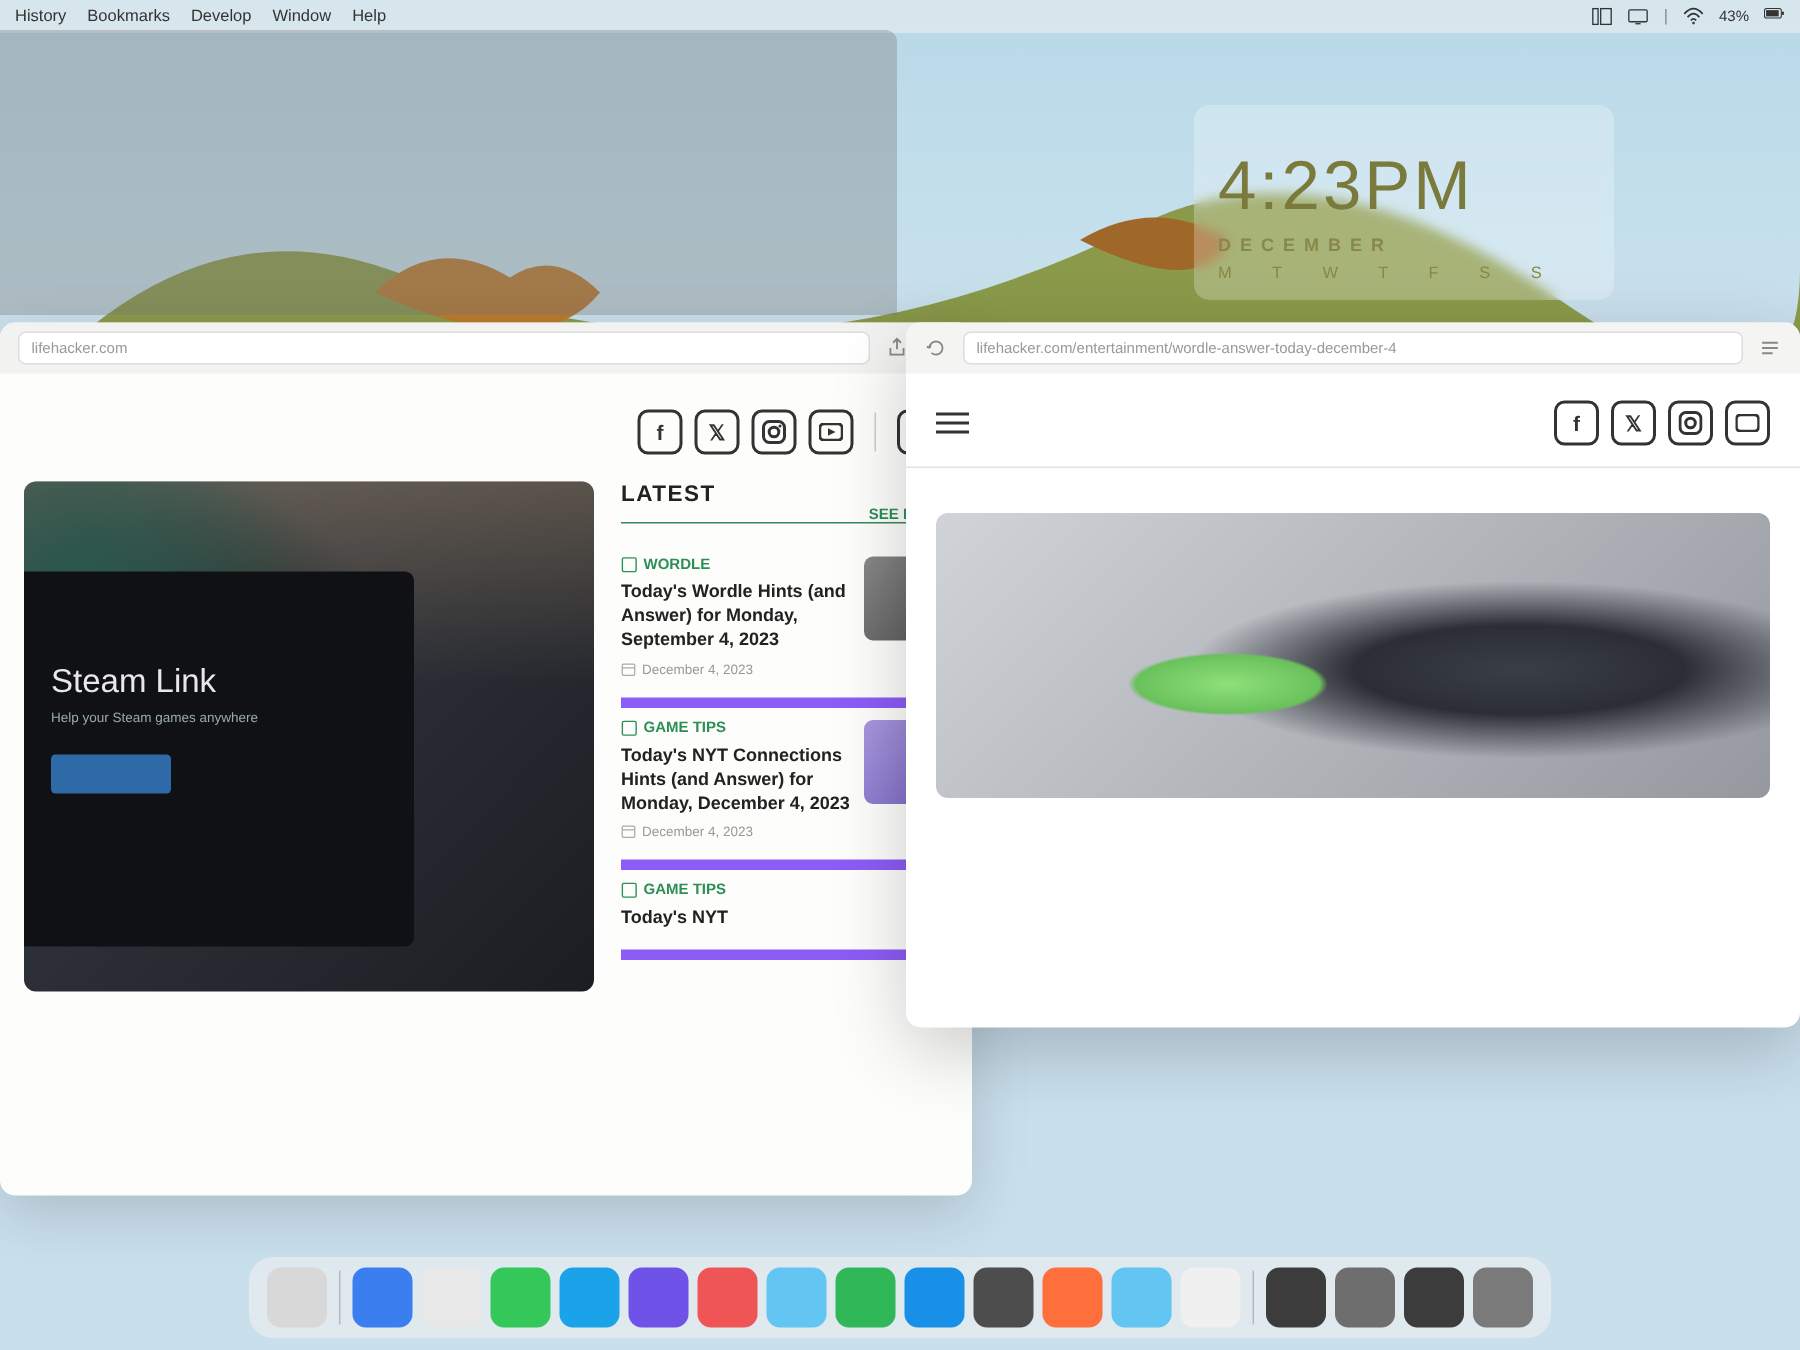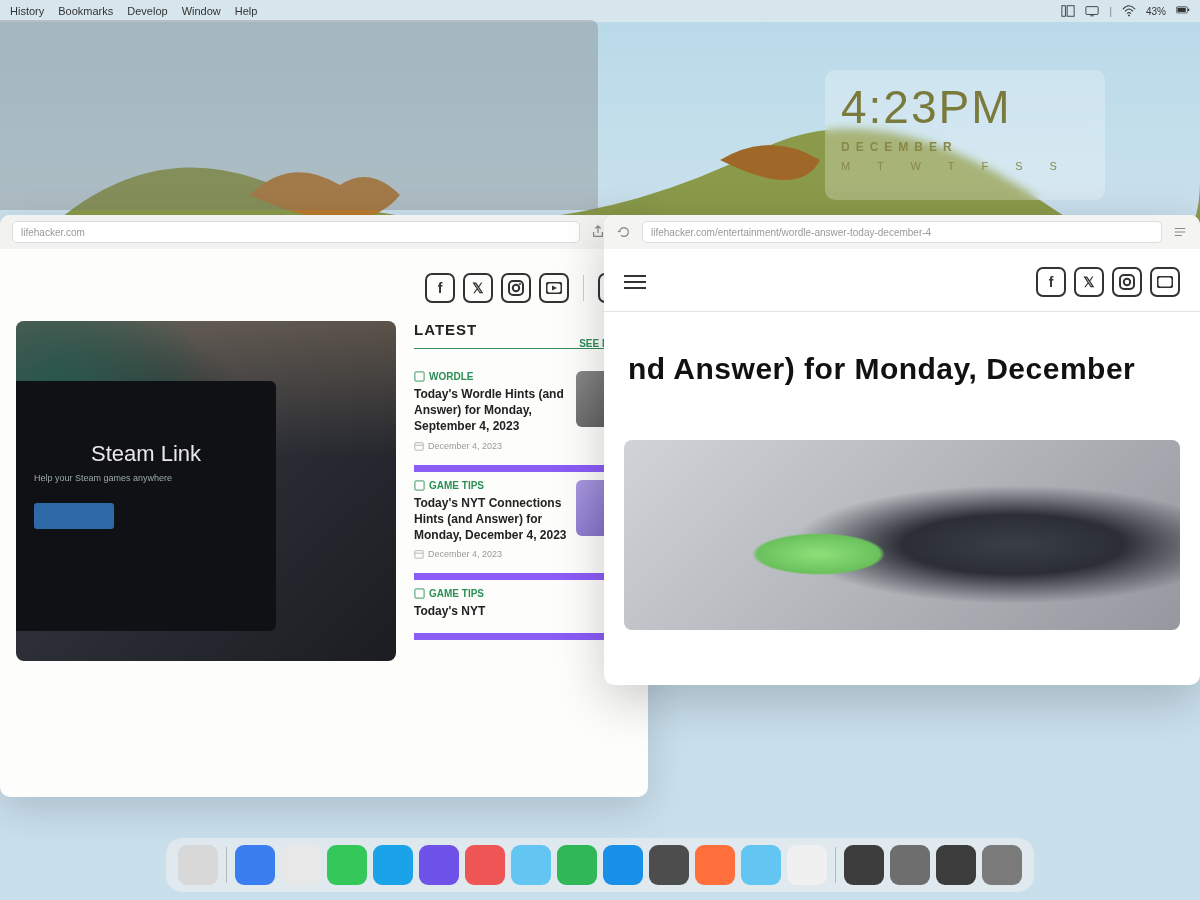--- a/index.html
+++ b/index.html
@@ -6,42 +6,42 @@
   body { width:1200px; height:900px; overflow:hidden; background:#9aa86d; position:relative; }
   
   .wallpaper{position:absolute;inset:0;background:linear-gradient(#b8d8e8 0%,#c5e0ec 18%,#c9dfec 22%);}
   .hill{position:absolute;left:0;right:0;height:420px;top:60px;}
   .hill svg{width:100%;height:100%;}
   
   .menubar{position:absolute;top:0;left:0;right:0;height:22px;background:rgba(240,240,240,.55);display:flex;align-items:center;font-size:11px;color:#333;padding:0 10px;gap:14px;}
   .menubar .right{margin-left:auto;display:flex;align-items:center;gap:10px;font-size:11px;}
   .micon{width:14px;height:14px;display:inline-block;}
   
-  .clockw{position:absolute;top:70px;left:825px;width:280px;height:130px;background:rgba(255,255,255,.25);border-radius:10px;backdrop-filter:blur(4px);padding:10px 16px;color:#6a6a35;}
+  .clockw{position:absolute;top:70px;left:796px;width:280px;height:130px;background:rgba(255,255,255,.25);border-radius:10px;backdrop-filter:blur(4px);padding:26px 16px;color:#6a6a35;}
   .clockw .time{font-family:Impact,'Arial Black',sans-serif;font-size:46px;letter-spacing:2px;color:#7a7a3c;}
   .clockw .month{font-size:12px;font-weight:900;letter-spacing:6px;margin-top:6px;color:#888848;}
   .clockw .days{font-size:11px;letter-spacing:12px;margin-top:6px;color:#888848;}
   
   .backwin{position:absolute;top:20px;left:0;width:598px;height:190px;background:rgba(120,120,120,.35);border-radius:0 8px 0 0;}
   
   .win1{position:absolute;top:215px;left:0;width:648px;height:582px;background:#fdfdfb;border-radius:10px;box-shadow:0 12px 40px rgba(0,0,0,.15);overflow:hidden;}
   .win1 .toolbar{height:34px;background:#f2f2f0;display:flex;align-items:center;padding:0 12px;gap:8px;}
   .addr{flex:1;height:22px;background:#fff;border:1px solid #ddd;border-radius:5px;font-size:10px;color:#999;display:flex;align-items:center;padding:0 8px;}
   .tbico{width:20px;height:20px;border-radius:4px;display:flex;align-items:center;justify-content:center;color:#888;}
   .socialrow{display:flex;gap:8px;align-items:center;justify-content:flex-end;padding:24px 20px 18px;}
   .sicon{width:30px;height:30px;border:2px solid #333;border-radius:7px;display:flex;align-items:center;justify-content:center;font-weight:700;font-size:14px;color:#333;}
   .vdiv{width:1px;height:26px;background:#ccc;margin:0 6px;}
   .win1 .content{display:flex;padding:0 16px;gap:18px;height:calc(100% - 120px);}
   .feature{flex:0 0 380px;height:340px;border-radius:8px;background:linear-gradient(135deg,#3a3e48,#1b1d22);position:relative;overflow:hidden;}
   .feature::before{content:"";position:absolute;inset:0;background:
     radial-gradient(circle at 10% 20%,#28584c 0%,transparent 35%),
     radial-gradient(circle at 30% 40%,#1a332b 0%,transparent 40%),
     linear-gradient(180deg,rgba(240,200,140,.25),transparent 40%);}
   .feature .panel{position:absolute;left:0;bottom:30px;top:60px;width:260px;background:#101114;border-radius:0 6px 6px 0;padding:60px 18px 18px;}
-  .feature .ftitle{color:#e8e8e8;font-size:22px;font-weight:500;text-align:center;}
+  .feature .ftitle{color:#e8e8e8;font-size:22px;font-weight:500;}
   .feature .fsub{color:#9aa;font-size:9px;margin-top:6px;}
   .feature .fbtn{margin-top:20px;width:80px;height:26px;background:#2f6aa8;border-radius:3px;}
   .latest{flex:1;}
   .latest h3{font-size:15px;letter-spacing:1px;color:#222;font-weight:800;margin-bottom:4px;}
   .latest .hr{height:1px;background:#348a5a;margin:10px 0 14px;position:relative;}
   .latest .more{position:absolute;right:0;top:-10px;font-size:10px;color:#2b8f56;font-weight:700;}
   .litem{display:flex;gap:8px;padding:8px 0 14px;border-bottom:7px solid #8b5cf6;}
   .litem .txt{flex:1;}
   .tag{font-size:10px;color:#2b8f56;font-weight:700;display:flex;align-items:center;gap:4px;margin-bottom:4px;}
   .tag svg{width:11px;height:11px;}
@@ -261,21 +261,20 @@
           </svg>
         </div>
       <div class="sicon" style="border-radius:7px">
           <svg width="16" height="12" viewBox="0 0 16 12">
             <rect x="0.5" y="0.5" width="15" height="11" rx="3" fill="none" stroke="#333" stroke-width="2"></rect>
           </svg>
         </div>
     </div>
   </div>
   <div class="divider2"></div>
-  <div class="headline">nd Answer) for Monday, December </div>
   <div class="heroimg"></div>
 </div>
 
 <div class="dock" id="dock">
     <div class="dicon" style="background: rgb(216, 216, 216);"></div>
     <div class="ddiv"></div>
     <div class="dicon" style="background: rgb(58, 126, 240);"></div>
     <div class="dicon" style="background: rgb(232, 232, 232);"></div>
     <div class="dicon" style="background: rgb(52, 199, 89);"></div>
     <div class="dicon" style="background: rgb(26, 163, 232);"></div>

